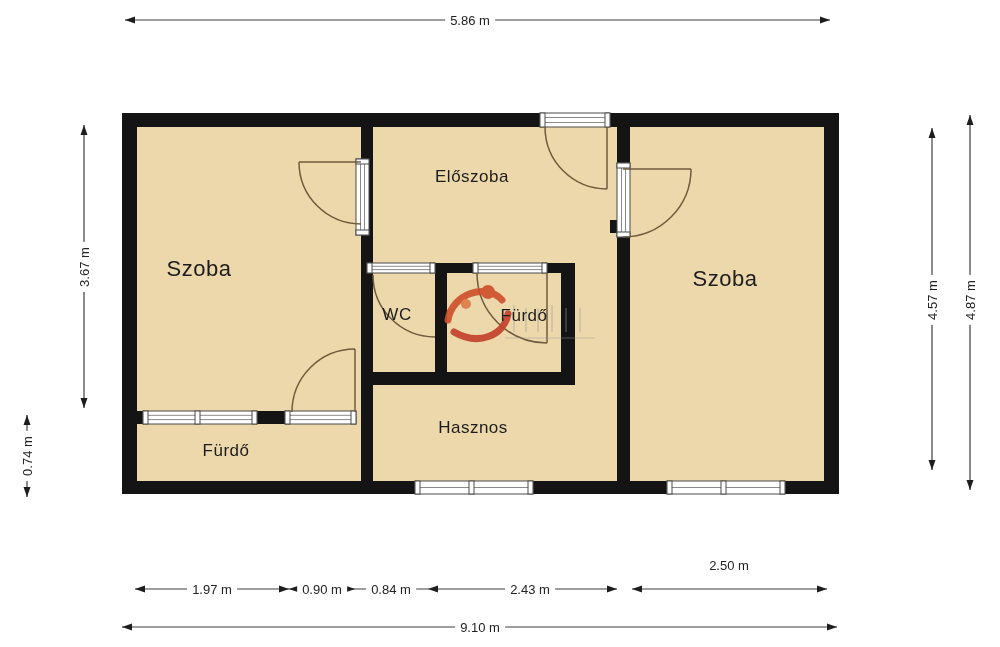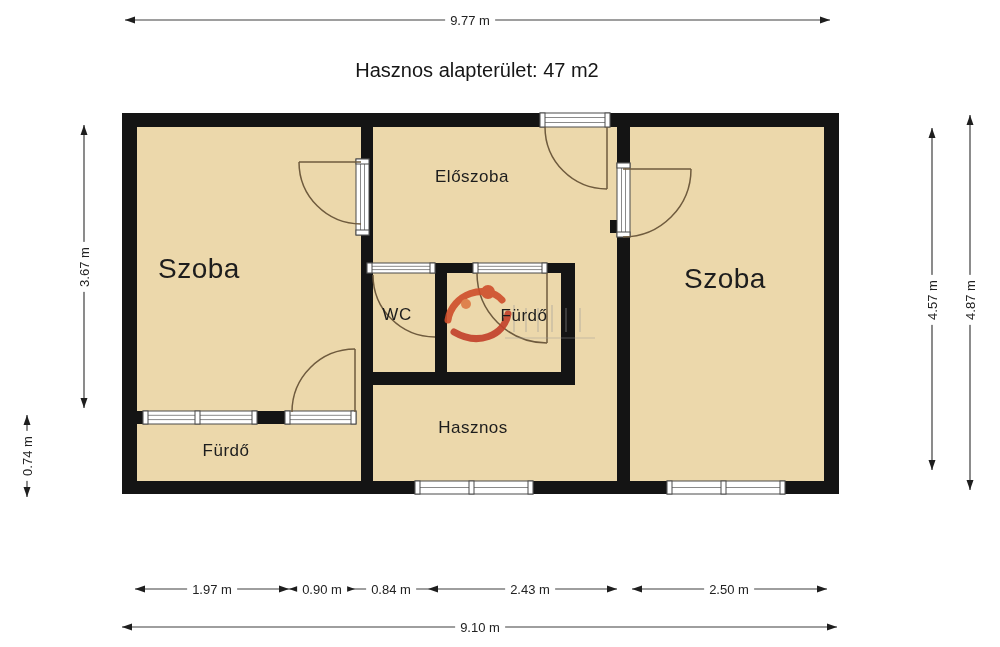--- a/index.html
+++ b/index.html
@@ -1,21 +1,21 @@
 <!DOCTYPE html>
 <html><head>
 <meta charset="utf-8">
 <style>
   html,body{margin:0;padding:0;background:#ffffff;}
   #stage{position:relative;width:1000px;height:647px;background:#ffffff;overflow:hidden;
          font-family:"Liberation Sans",sans-serif;}
   #plan-svg{position:absolute;left:0;top:0;}
   .lbl{position:absolute;transform:translate(-50%,-50%);white-space:nowrap;color:#1d1d1d;}
   .room{font-size:17px;letter-spacing:0.5px;}
-  .room-big{font-size:28px;}
+  .room-big{font-size:22px;}
   .dim{font-size:13px;color:#222;background:#ffffff;padding:0 5px;line-height:15px;}
   .dim-v{transform:translate(-50%,-50%) rotate(-90deg);}
   .title{font-size:20px;color:#161616;}
 </style>
 </head>
 <body>
 
 <div id="stage">
 
 <svg id="plan-svg" width="1000" height="647" viewBox="0 0 1000 647">
@@ -170,33 +170,32 @@
     <line x1="514" y1="305" x2="514" y2="332"></line>
     <line x1="526" y1="308" x2="526" y2="332"></line>
     <line x1="538" y1="308" x2="538" y2="332"></line>
     <line x1="552" y1="305" x2="552" y2="332"></line>
     <line x1="566" y1="308" x2="566" y2="332"></line>
     <line x1="580" y1="308" x2="580" y2="332"></line>
     <line x1="505" y1="338" x2="595" y2="338" stroke-width="1.5"></line>
   </g>
 </svg>
 
-<div class="lbl title" style="left:477px;top:70px">Hasznos alapterület: 47 m2</div>
-
-<div class="lbl dim" style="left:470px;top:20px">9.77 m</div>
+
+<div class="lbl dim" style="left:470px;top:20px">5.86 m</div>
 <div class="lbl dim dim-v" style="left:84px;top:267px">3.67 m</div>
 <div class="lbl dim dim-v" style="left:27px;top:456px">0.74 m</div>
 <div class="lbl dim dim-v" style="left:932px;top:300px">4.57 m</div>
 <div class="lbl dim dim-v" style="left:970px;top:300px">4.87 m</div>
 
 <div class="lbl dim" style="left:212px;top:589px">1.97 m</div>
 <div class="lbl dim" style="left:322px;top:589px">0.90 m</div>
 <div class="lbl dim" style="left:391px;top:589px">0.84 m</div>
 <div class="lbl dim" style="left:530px;top:589px">2.43 m</div>
-<div class="lbl dim" style="left:729px;top:589px">2.50 m</div>
+<div class="lbl dim" style="left:729px;top:565px">2.50 m</div>
 <div class="lbl dim" style="left:480px;top:627px">9.10 m</div>
 
 <div class="lbl room room-big" style="left:199px;top:269px">Szoba</div>
 <div class="lbl room" style="left:472px;top:177px">Előszoba</div>
 <div class="lbl room" style="left:397px;top:315px">WC</div>
 <div class="lbl room" style="left:524px;top:316px">Fürdő</div>
 <div class="lbl room" style="left:473px;top:428px">Hasznos</div>
 <div class="lbl room" style="left:226px;top:451px">Fürdő</div>
 <div class="lbl room room-big" style="left:725px;top:279px">Szoba</div>
 

